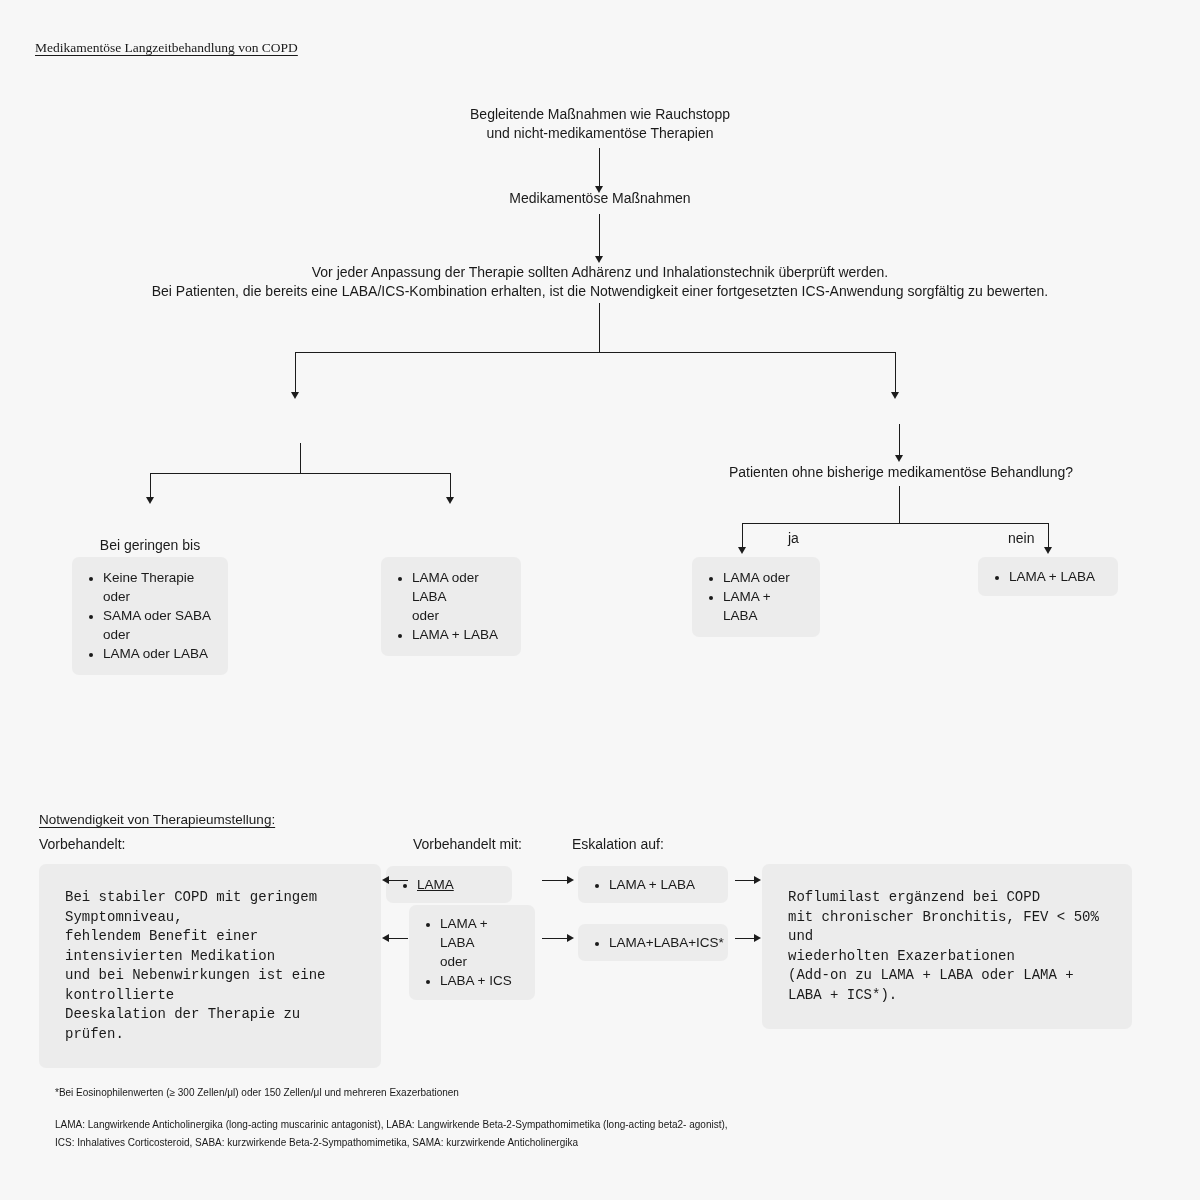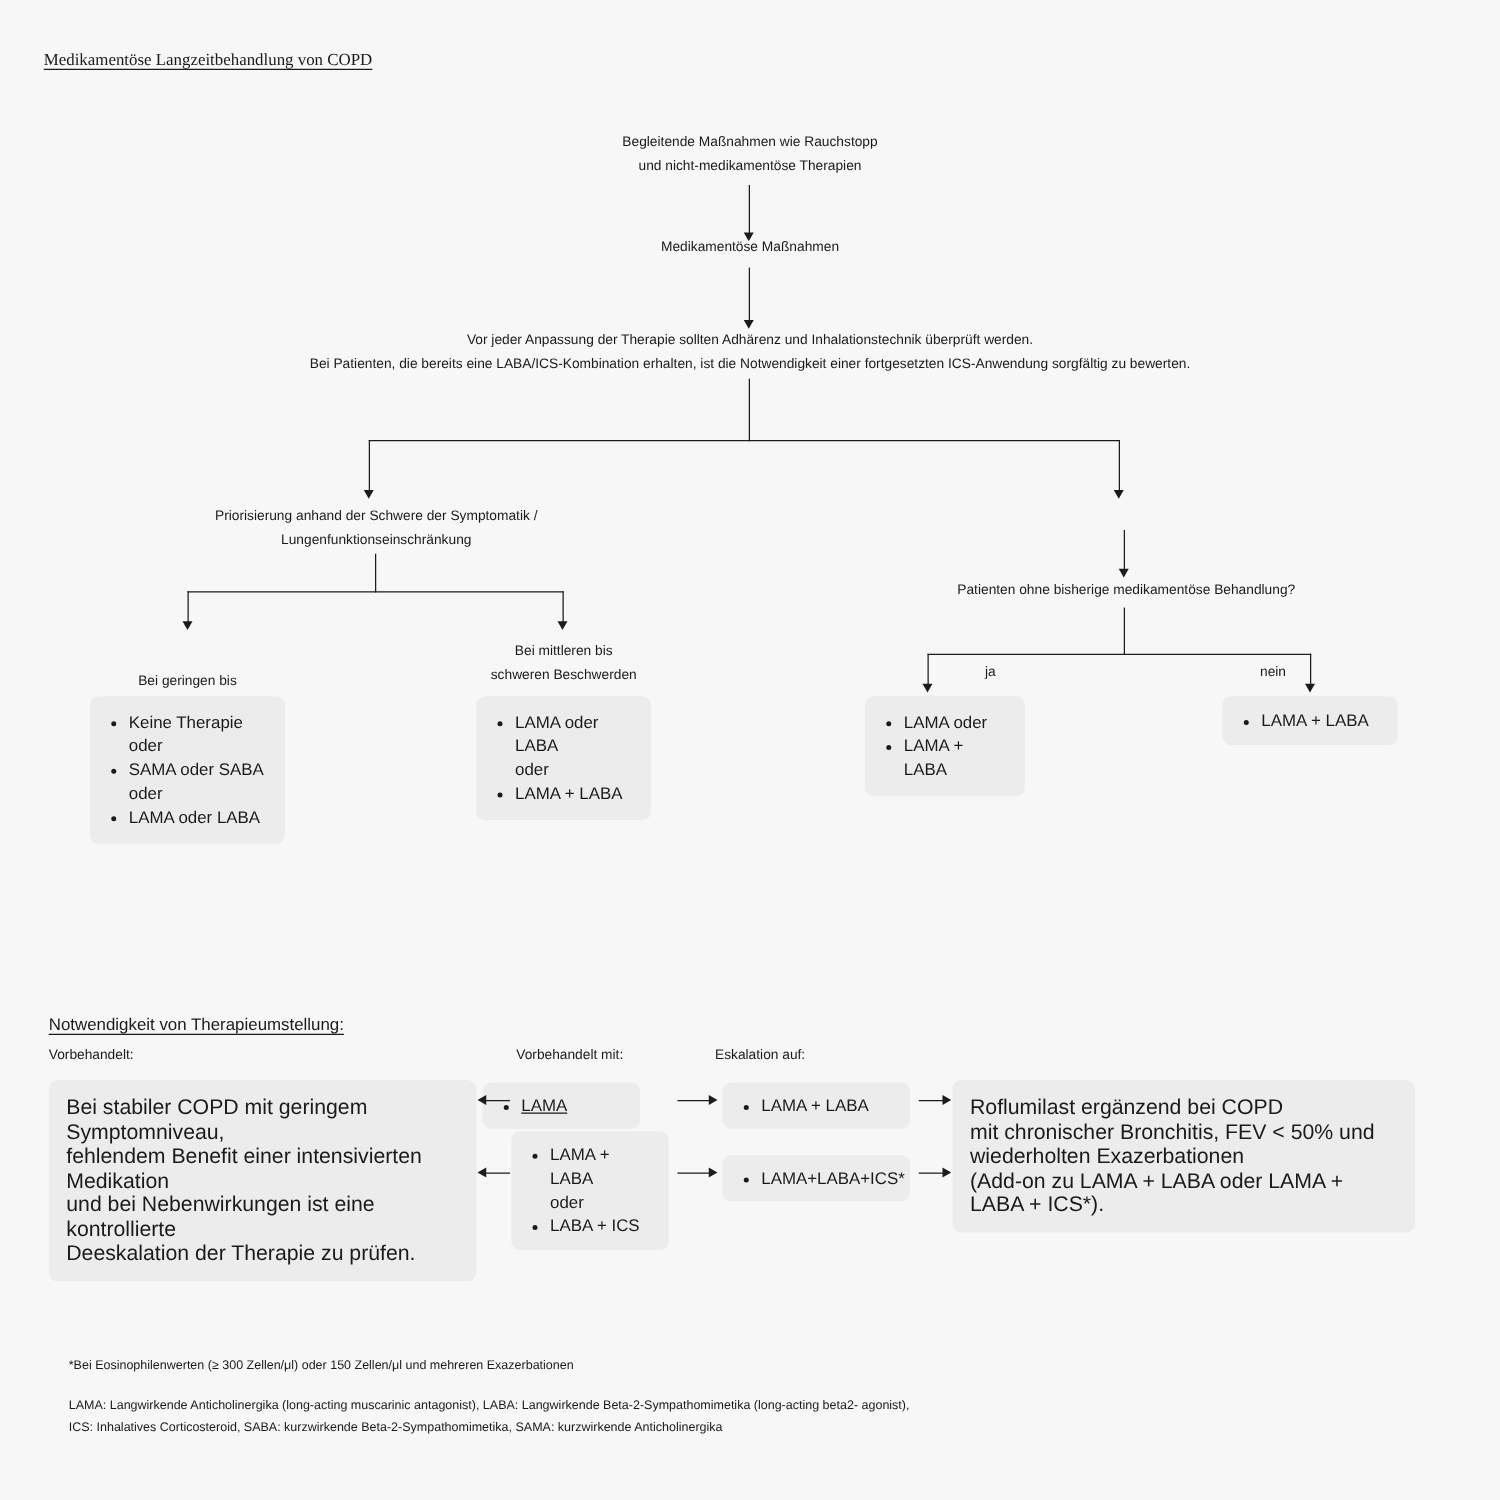--- a/index.html
+++ b/index.html
@@ -11,21 +11,21 @@
     color: #1a1a1a;
     position: relative;
     overflow: hidden;
     -webkit-font-smoothing: antialiased;
   }
   .page { position: absolute; inset: 0; }
 
   
   .t {
     position: absolute;
-    font-size: 11px;
+    font-size: 14px;
     line-height: 19px;
     color: #1a1a1a;
     white-space: pre-line;
   }
   .t.center { text-align: center; transform: translateX(-50%); }
   .title {
     position: absolute;
     font-size: 13.5px;
     line-height: 18px;
     text-decoration: underline;
@@ -72,24 +72,25 @@
     list-style: disc;
   }
   .box li {
     font-size: 13.5px;
     line-height: 19px;
     margin: 0;
     white-space: pre-line;
   }
   .box li::marker { font-size: 12px; }
   .box p {
-    margin: 0;
-    font-size: 17px;
+    margin: 12px;
+    font-size: 14px;
     line-height: 19.5px;
     white-space: pre-line;
+    font-family: Liberation Mono, monospace;
   }
 </style>
 </head>
 <body>
 
 <div class="page">
 
   <div class="title" style="left:35px; top:39px;font-family:Liberation Serif, serif;">Medikamentöse Langzeitbehandlung von COPD</div>
 
   <div class="t center" style="left:600px; top:105px; width:420px;">Begleitende Maßnahmen wie Rauchstopp
@@ -106,34 +107,30 @@
   <div class="t center" style="left:600px; top:263px; width:1010px;">Vor jeder Anpassung der Therapie sollten Adhärenz und Inhalationstechnik überprüft werden.
 Bei Patienten, die bereits eine LABA/ICS-Kombination erhalten, ist die Notwendigkeit einer fortgesetzten ICS-Anwendung sorgfältig zu bewerten.</div>
 
   <div class="ln vl" style="left:599px; top:303px; height:50px;"></div>
   <div class="ln hl" style="left:295px; top:352px; width:601px;"></div>
   <div class="ln vl" style="left:295px; top:352px; height:44px;"></div>
   <div class="arrow" style="left:291px; top:392px;"></div>
   <div class="ln vl" style="left:895px; top:352px; height:44px;"></div>
   <div class="arrow" style="left:891px; top:392px;"></div>
 
-  <div class="t center" style="left:301px; top:404px; width:420px;">Priorisierung anhand der Schwere der Symptomatik /
-Lungenfunktionseinschränkung</div>
 
   <div class="ln vl" style="left:300px; top:443px; height:31px;"></div>
   <div class="ln hl" style="left:150px; top:473px; width:301px;"></div>
   <div class="ln vl" style="left:150px; top:473px; height:28px;"></div>
   <div class="arrow" style="left:146px; top:497px;"></div>
   <div class="ln vl" style="left:450px; top:473px; height:28px;"></div>
   <div class="arrow" style="left:446px; top:497px;"></div>
 
   <div class="t center" style="left:150px; top:512px; width:260px;margin-top:24px;">Bei geringen bis
 mittleren Beschwerden</div>
-  <div class="t center" style="left:451px; top:512px; width:260px;">Bei mittleren bis
-schweren Beschwerden</div>
 
   <div class="box" style="left:72px; top:557px; width:156px;">
     <ul>
       <li>Keine Therapie
 oder</li>
       <li>SAMA oder SABA
 oder</li>
       <li>LAMA oder LABA</li>
     </ul>
   </div>

